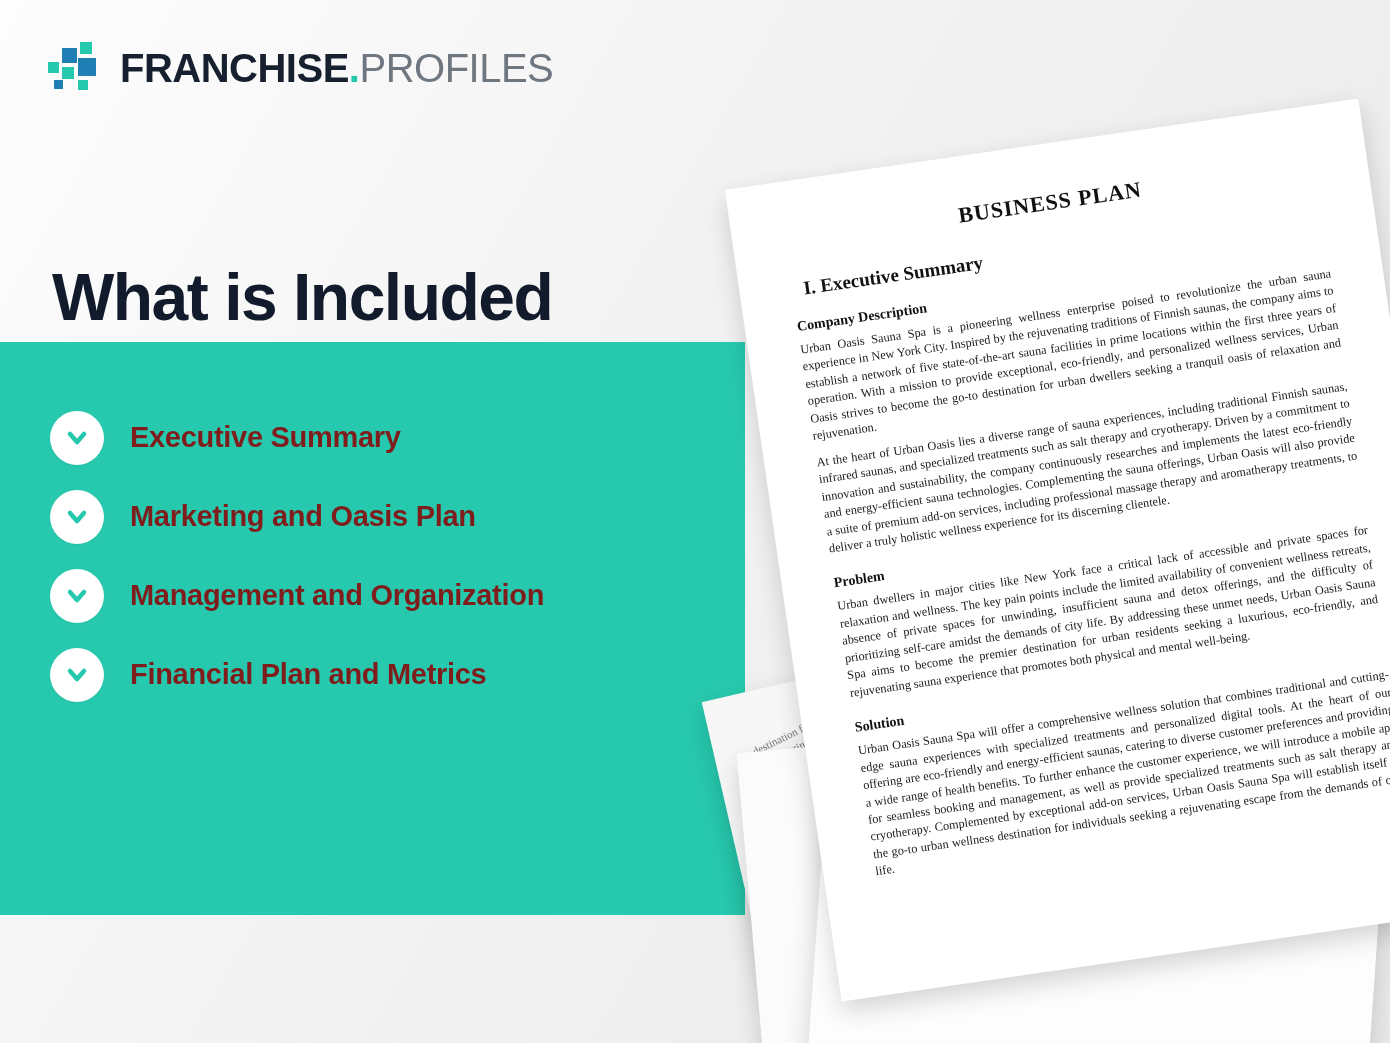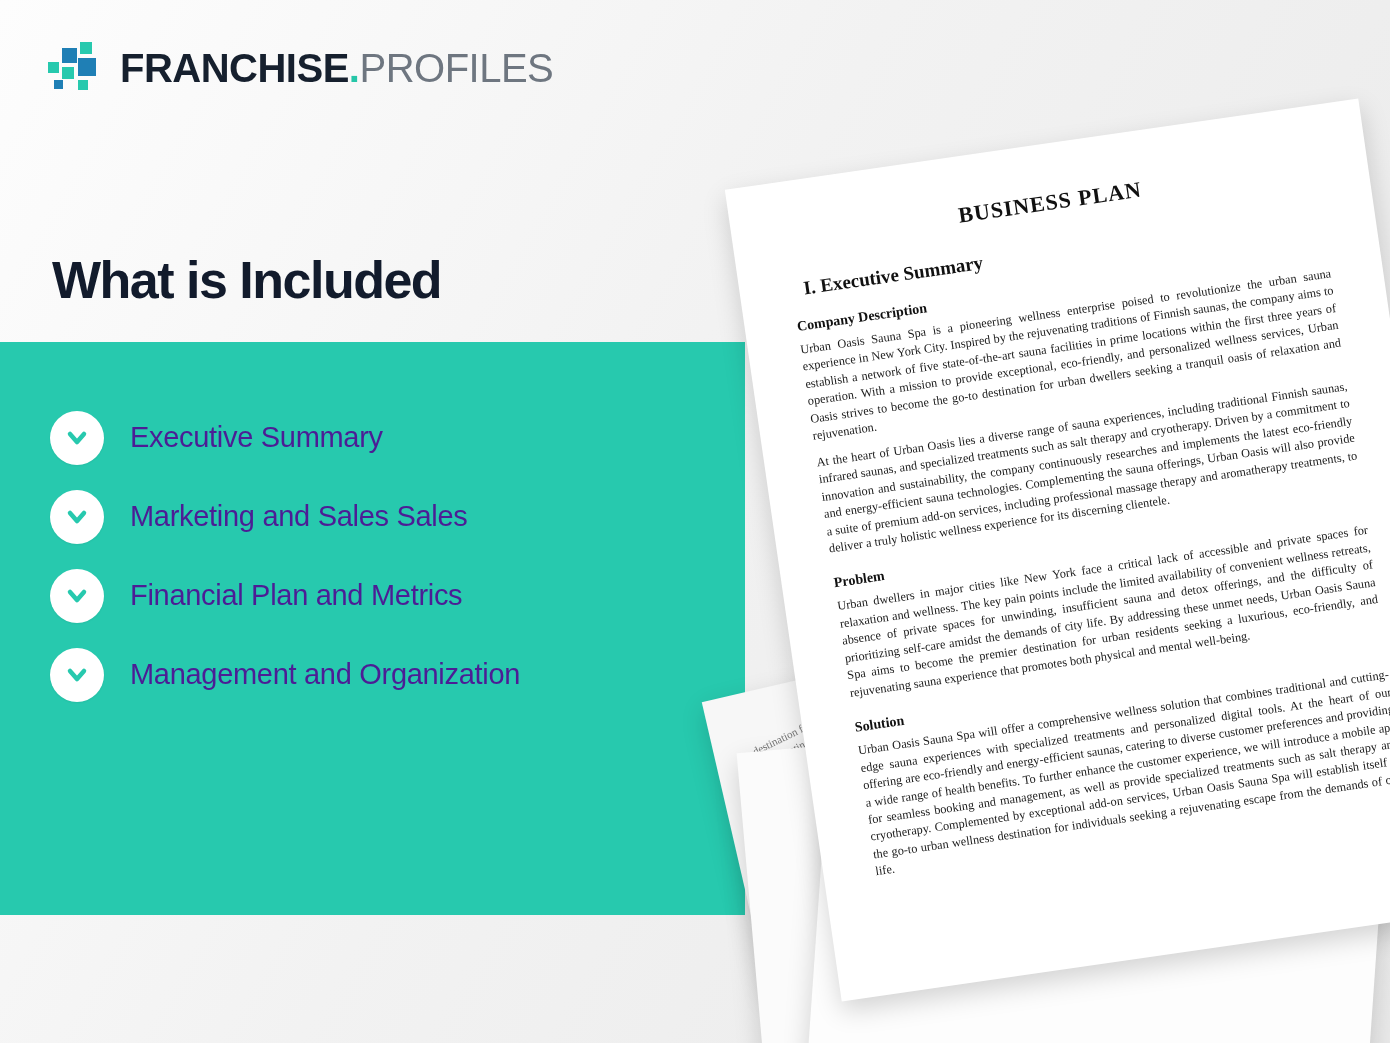--- a/index.html
+++ b/index.html
@@ -37,21 +37,21 @@
     font-family: "Liberation Sans", sans-serif;
   }
   .logo-text .bold { font-weight: bold; color: #16202e; }
   .logo-text .dot { font-weight: bold; color: #26c6a8; }
   .logo-text .light { font-weight: normal; color: #6e7680; }
 
   
   .headline {
     position: absolute;
     left: 52px; top: 215px;
-    font-size: 52px;
+    font-size: 66px;
     font-weight: bold;
     color: #121b2c;
     letter-spacing: -1.5px;
   }
 
   
   .panel {
     position: absolute;
     left: 0; top: 342px;
     width: 745px; height: 573px;
@@ -74,22 +74,22 @@
     border-radius: 50%;
     background: #ffffff;
     display: flex;
     align-items: center;
     justify-content: center;
     box-shadow: 0 1px 2px rgba(0,0,0,0.06);
   }
   .chev svg { display: block; }
   .item-label {
     font-size: 29px;
-    font-weight: normal;
-    color: #4c1d95;
+    font-weight: bold;
+    color: #7f1d1d;
     letter-spacing: -0.3px;
   }
 
   
   .docs {
     position: absolute;
     left: 690px; top: 130px;
     width: 700px; height: 913px;
   }
   .paper {
@@ -205,39 +205,39 @@
       </div>
 
 
 
       <div class="item">
         <span class="chev">
           <svg width="30" height="30" viewBox="0 0 30 30" aria-hidden="true">
             <path d="M8 11 L15 19 L22 11" fill="none" stroke="#27c9ae" stroke-width="4.5" stroke-linecap="round" stroke-linejoin="round"></path>
           </svg>
         </span>
-        <span class="item-label">Marketing and Sales Sales</span>
+        <span class="item-label">Marketing and Oasis Plan</span>
+      </div>
+
+      <div class="item">
+        <span class="chev">
+          <svg width="30" height="30" viewBox="0 0 30 30" aria-hidden="true">
+            <path d="M8 11 L15 19 L22 11" fill="none" stroke="#27c9ae" stroke-width="4.5" stroke-linecap="round" stroke-linejoin="round"></path>
+          </svg>
+        </span>
+        <span class="item-label">Management and Organization</span>
       </div>
 
       <div class="item">
         <span class="chev">
           <svg width="30" height="30" viewBox="0 0 30 30" aria-hidden="true">
             <path d="M8 11 L15 19 L22 11" fill="none" stroke="#27c9ae" stroke-width="4.5" stroke-linecap="round" stroke-linejoin="round"></path>
           </svg>
         </span>
         <span class="item-label">Financial Plan and Metrics</span>
-      </div>
-
-      <div class="item">
-        <span class="chev">
-          <svg width="30" height="30" viewBox="0 0 30 30" aria-hidden="true">
-            <path d="M8 11 L15 19 L22 11" fill="none" stroke="#27c9ae" stroke-width="4.5" stroke-linecap="round" stroke-linejoin="round"></path>
-          </svg>
-        </span>
-        <span class="item-label">Management and Organization</span>
       </div>
 
     </div>
   </div>
 
   <div class="docs">
 
     <div class="paper back3">
       <div class="faint-text faint2">destination for individuals seeking a rejuvenating escape from the demands of city life.</div>
     </div>

